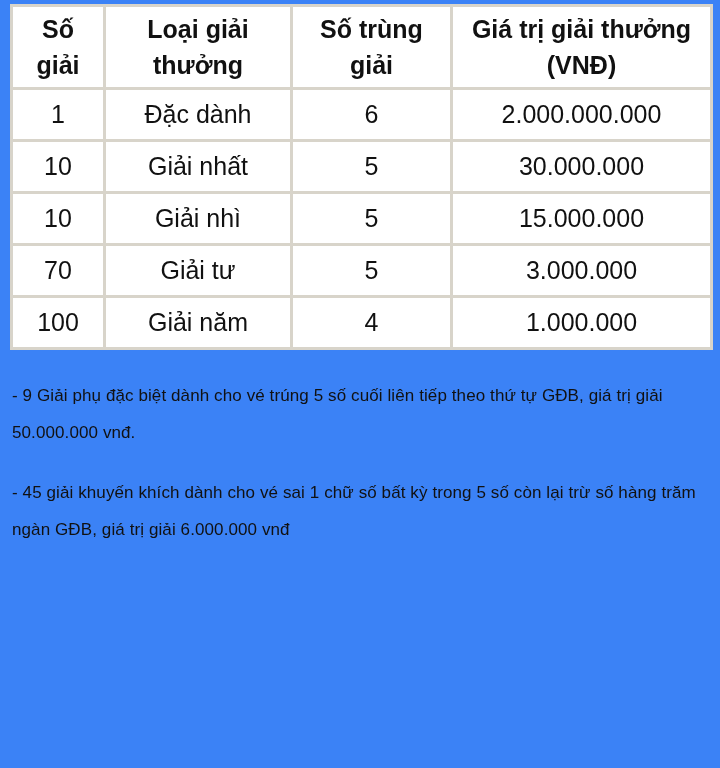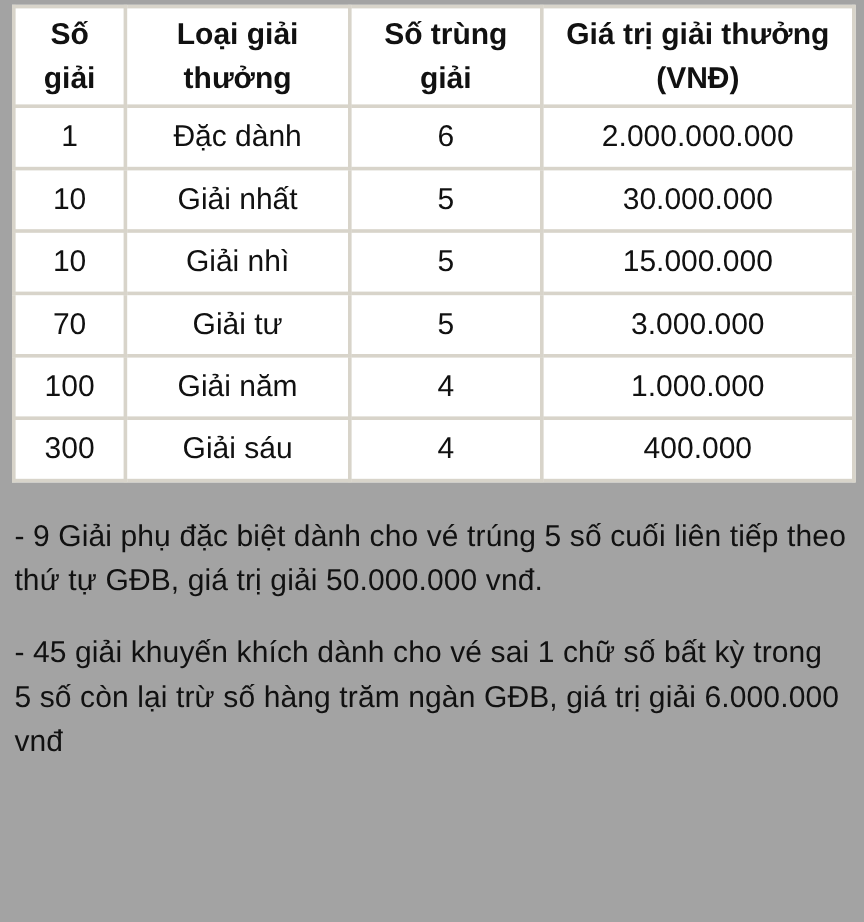--- a/index.html
+++ b/index.html
@@ -9,21 +9,21 @@
     width: 720px;
     height: 768px;
     font-family: "Liberation Sans", "DejaVu Sans", sans-serif;
     color: #111111;
     -webkit-font-smoothing: antialiased;
   }
   .page {
     width: 720px;
     height: 768px;
     overflow: hidden;
-    background: #a3a3a3;
+    background: #3b82f6;
   }
   table.prize-table {
     border-collapse: collapse;
     table-layout: fixed;
     width: 700px;
     margin: 4px 10px 0 10px;
     background: #ffffff;
   }
   table.prize-table th,
   table.prize-table td {
@@ -42,21 +42,21 @@
   table.prize-table td {
     font-size: 25px;
     font-weight: normal;
     height: 45px;
     line-height: 1.1;
   }
   .notes {
     margin: 27px 14px 0 12px;
   }
   .note {
-    font-size: 25px;
+    font-size: 17px;
     line-height: 37px;
     margin: 0 0 23px 0;
     color: #111111;
     letter-spacing: 0.1px;
   }
 </style>
 </head>
 <body>
 
 <div class="page">
@@ -100,26 +100,20 @@
         <td>Giải tư</td>
         <td>5</td>
         <td>3.000.000</td>
       </tr>
       <tr>
         <td>100</td>
         <td>Giải năm</td>
         <td>4</td>
         <td>1.000.000</td>
       </tr>
-      <tr>
-        <td>300</td>
-        <td>Giải sáu</td>
-        <td>4</td>
-        <td>400.000</td>
-      </tr>
     </tbody>
   </table>
 
   <div class="notes">
     <p class="note">- 9 Giải phụ đặc biệt dành cho vé trúng 5 số cuối liên tiếp theo thứ tự GĐB, giá trị giải 50.000.000 vnđ.</p>
     <p class="note">- 45 giải khuyến khích dành cho vé sai 1 chữ số bất kỳ trong 5 số còn lại trừ số hàng trăm ngàn GĐB, giá trị giải 6.000.000 vnđ</p>
   </div>
 
 </div>
 

